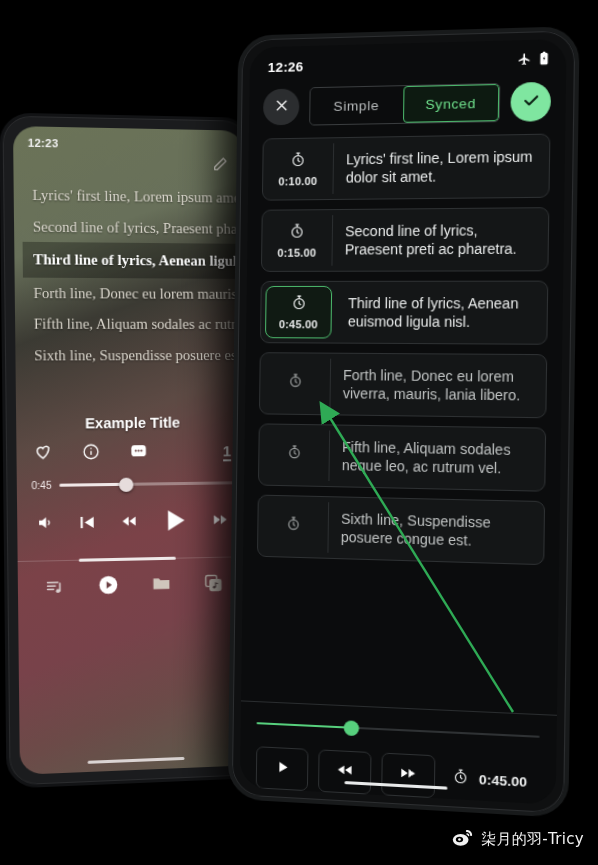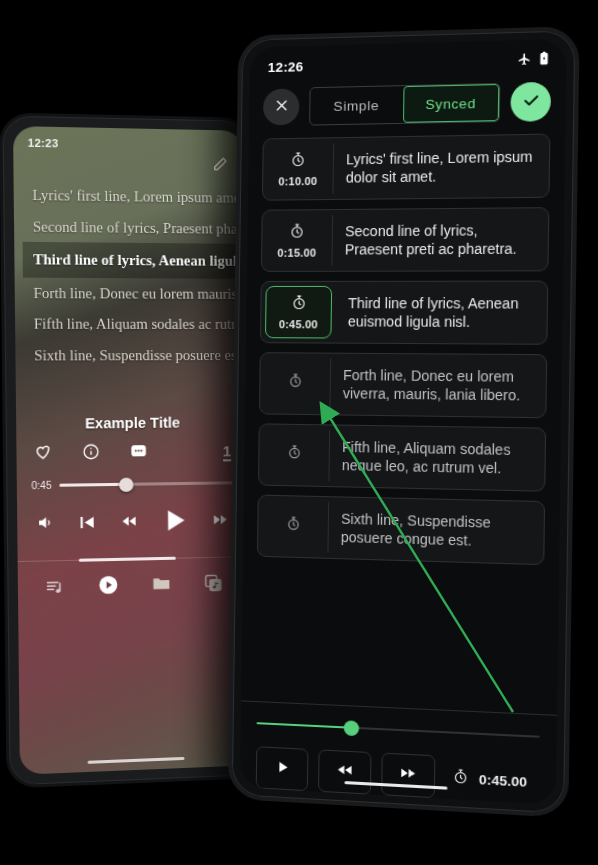--- a/index.html
+++ b/index.html
@@ -589,14 +589,26 @@
 
   <svg id="arrow" width="598" height="865" viewBox="0 0 598 865">
     <defs>
       <marker id="ah" markerWidth="9" markerHeight="9" refX="7" refY="4.5" orient="auto">
         <path d="M0,0 L9,4.5 L0,9 z" fill="#2faa55"></path>
       </marker>
     </defs>
     <line x1="513" y1="712" x2="322" y2="405" stroke="#2faa55" stroke-width="2.4" marker-end="url(#ah)"></line>
   </svg>
 
+  <div id="watermark">
+    <span>
+      <svg width="22" height="19" viewBox="0 0 28 24" fill="#f2f2f2">
+        <ellipse cx="11" cy="15" rx="10" ry="7.5"></ellipse>
+        <ellipse cx="9.5" cy="14.5" rx="4.6" ry="3.4" fill="#000"></ellipse>
+        <circle cx="9.5" cy="14.5" r="1.7" fill="#f2f2f2"></circle>
+        <path d="M19 2.4c3.6 0 6.6 2.9 6.6 6.5 0 .7-.6 1.3-1.3 1.3s-1.3-.6-1.3-1.3c0-2.2-1.8-3.9-4-3.9-.7 0-1.3-.6-1.3-1.3s.6-1.3 1.3-1.3z"></path>
+        <path d="M19.2 6.6c1.6 0 2.9 1.3 2.9 2.9 0 .6-.5 1-1 1s-1-.5-1-1c0-.5-.4-.9-.9-.9-.6 0-1-.5-1-1s.4-1 1-1z"></path>
+      </svg>
+    </span>
+    <span class="wtext">柒月的羽-Tricy</span>
+  </div>
 
 </div>
 
 </body></html>

